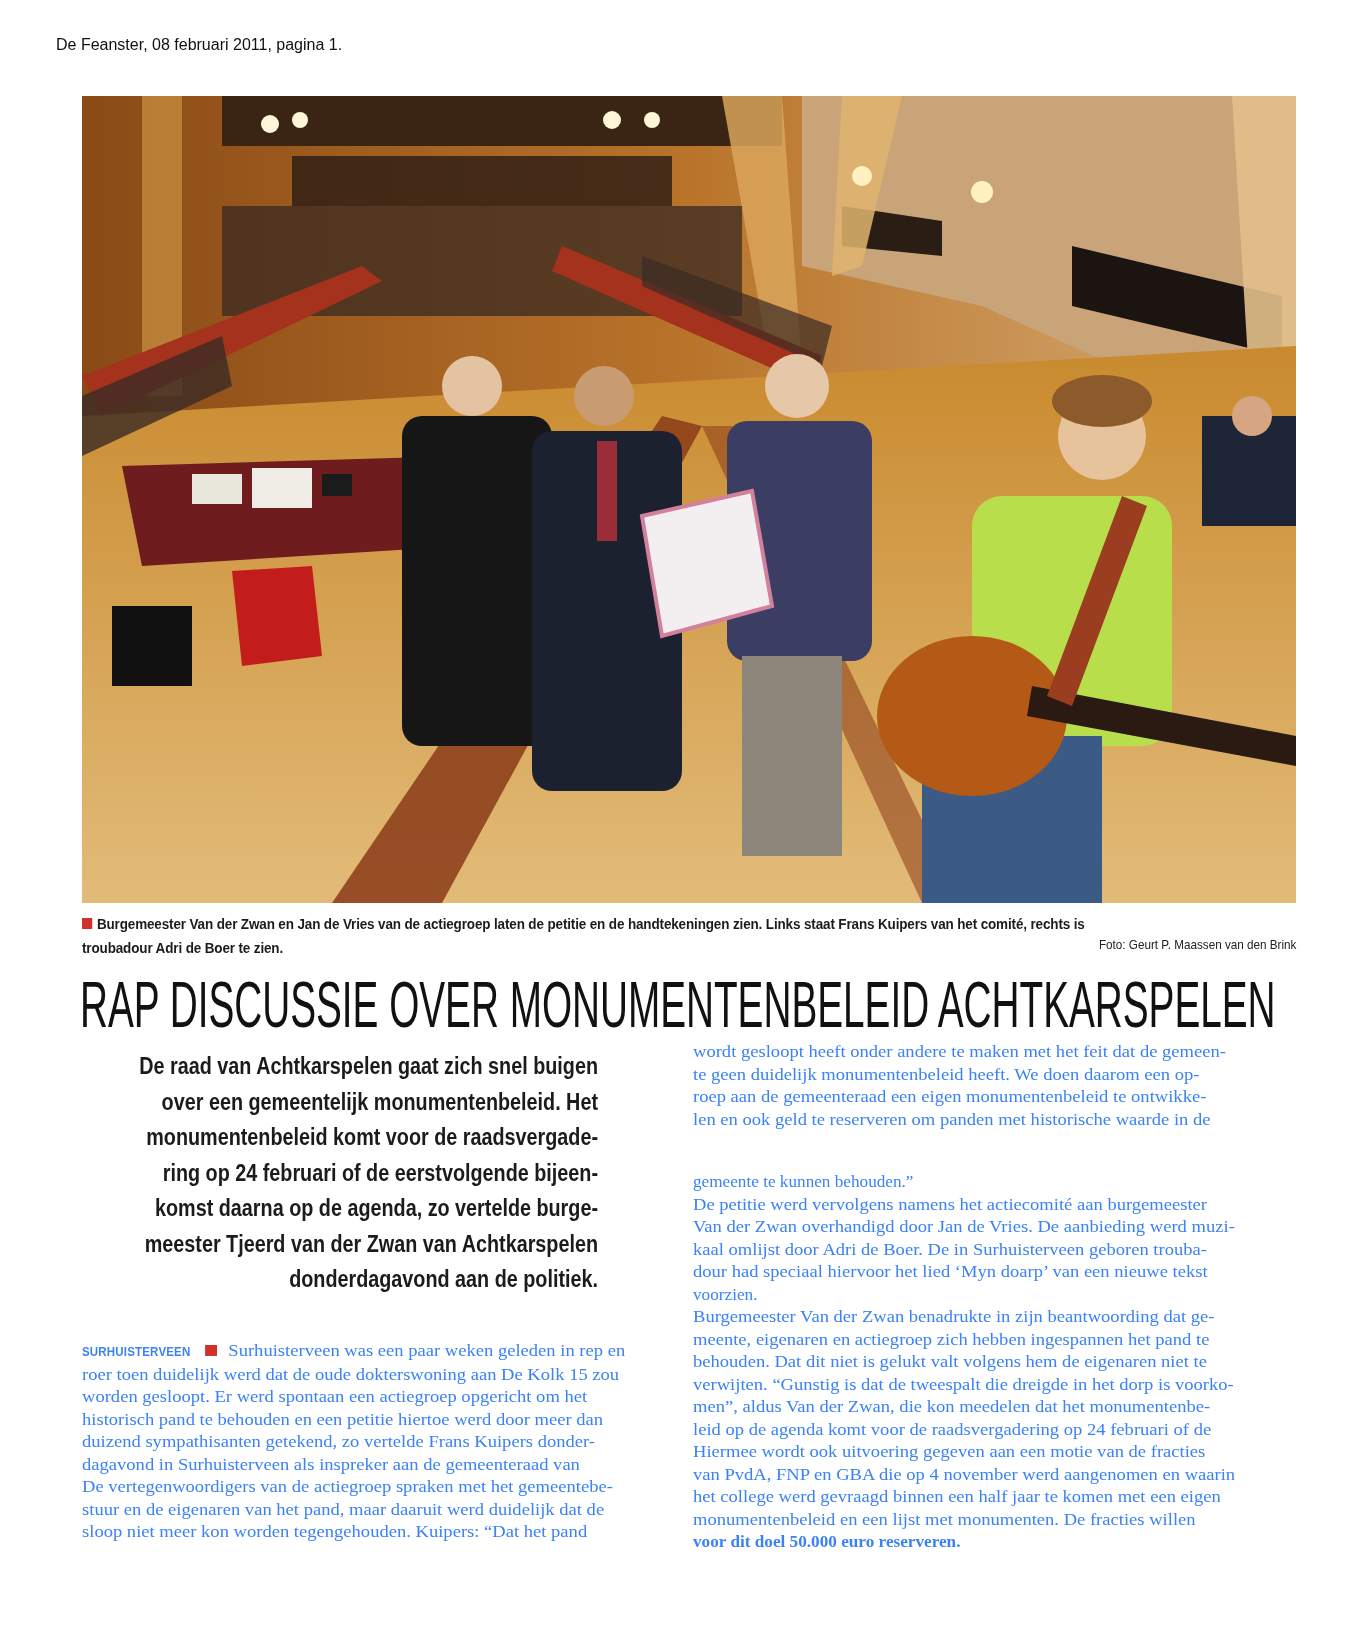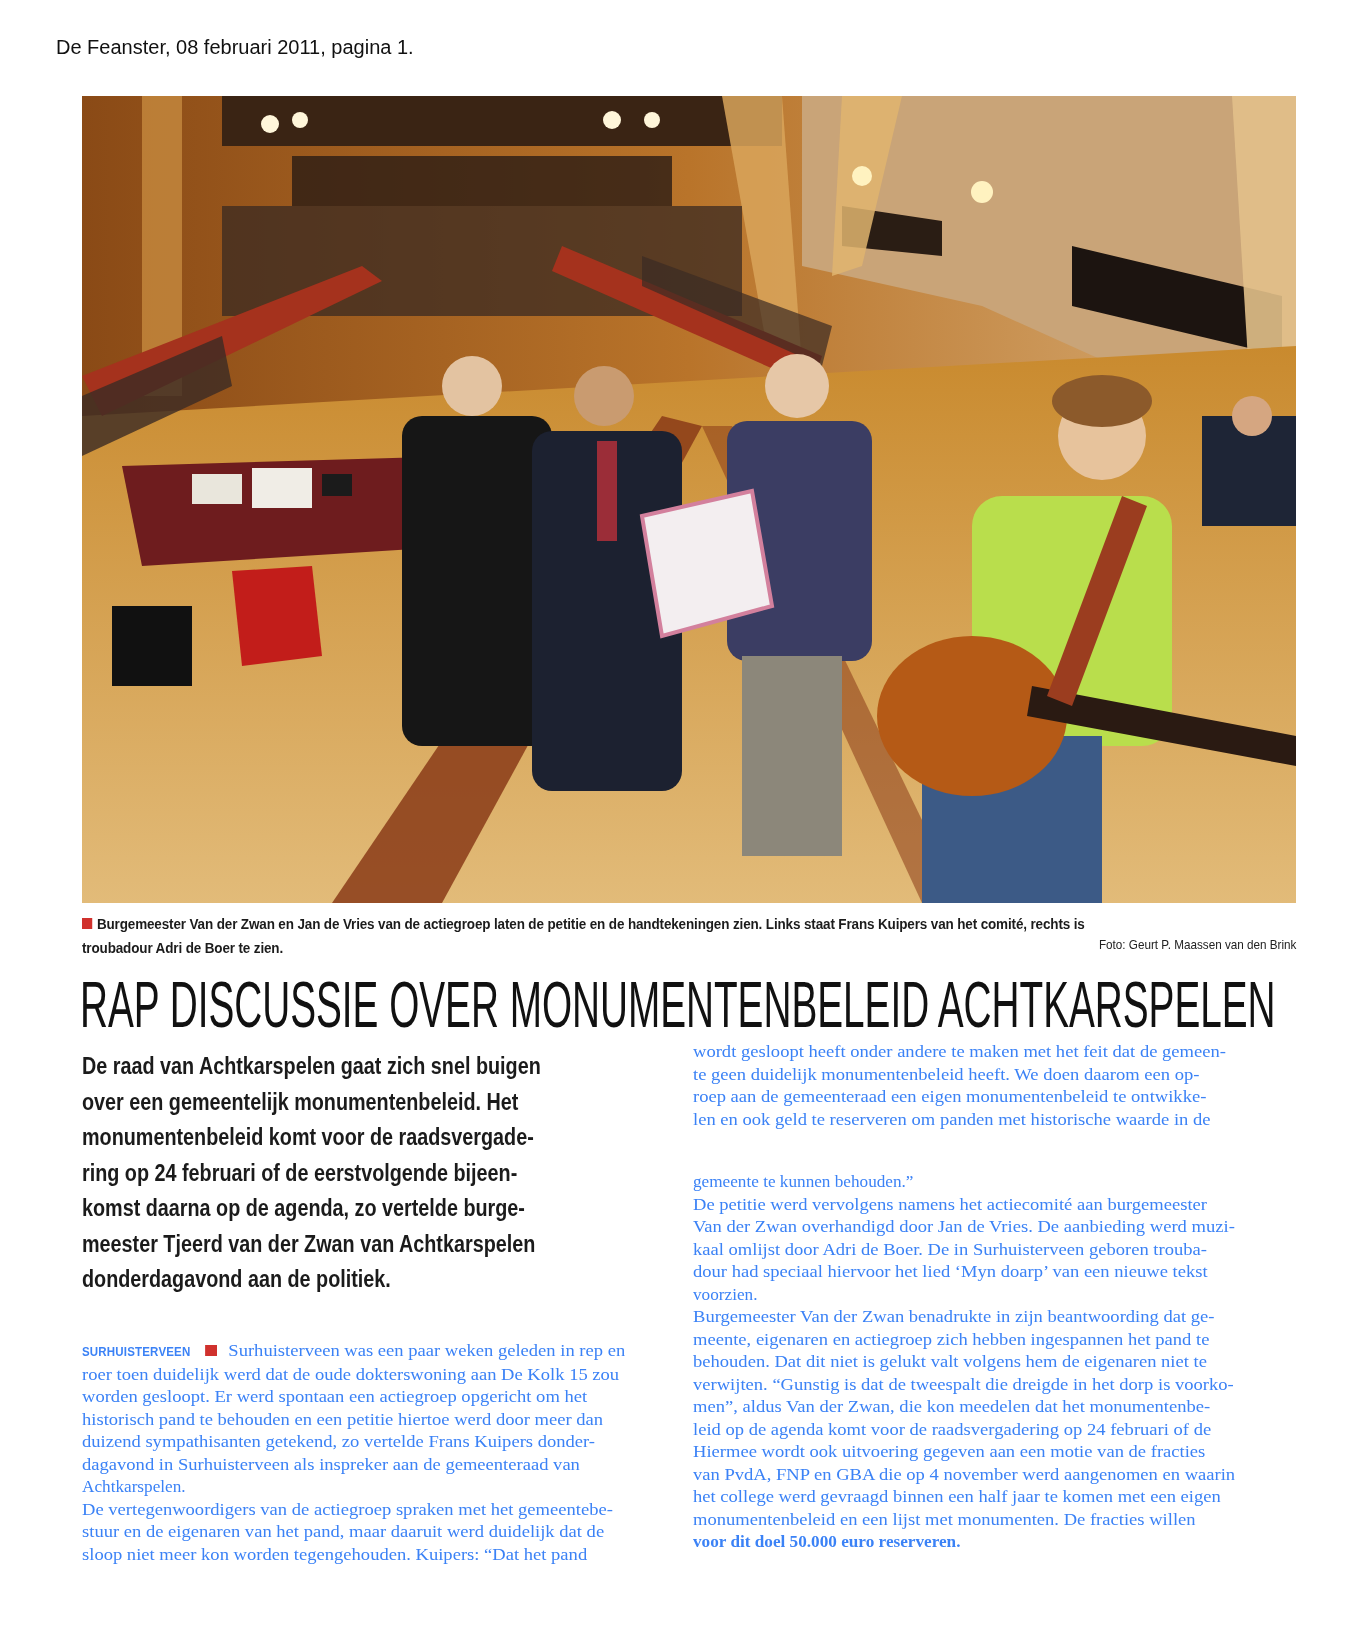--- a/index.html
+++ b/index.html
@@ -1,20 +1,20 @@
 <!DOCTYPE html>
 <html><head>
   <meta charset="utf-8">
   <style>
     html, body { margin: 0; padding: 0; background: #ffffff; }
     body { width: 1356px; height: 1634px; position: relative; overflow: hidden; color: #1a1a1a; }
 
     .header-line {
       position: absolute; left: 56px; top: 36px;
-      font-family: "Liberation Sans", sans-serif; font-size: 20px; color: #111;
+      font-family: "Liberation Sans", sans-serif; font-size: 16px; color: #111;
     }
 
     .photo {
       position: absolute; left: 82px; top: 96px; width: 1214px; height: 807px;
       overflow: hidden; background: #6b3c14;
     }
     .photo svg { display: block; width: 100%; height: 100%; }
 
     .caption {
       position: absolute; left: 82px; top: 912px; width: 1214px;
@@ -35,21 +35,21 @@
     .headline {
       position: absolute; left: 80px; top: 970px; width: 1220px; height: 70px;
       font-family: "Liberation Sans", sans-serif; font-size: 64px; line-height: 70px;
       color: #111; white-space: nowrap;
       transform: scaleX(0.605); transform-origin: left top; letter-spacing: 0px;
     }
 
     .lead {
       position: absolute; left: 82px; top: 1049px; width: 600px;
       font-family: "Liberation Sans", sans-serif; font-weight: bold; font-size: 23px;
-      line-height: 35.5px; color: #1b1b1b;
+      line-height: 35.5px; color: #1b1b1b; text-align: right;
     }
     .lead span { display: block; white-space: nowrap; transform: scaleX(0.86); transform-origin: left center; }
 
     .body-col {
       position: absolute; font-family: "Liberation Serif", serif; font-size: 17.2px;
       line-height: 22.5px; color: #3b82f6;
     }
     .body-col span.line { display: block; white-space: nowrap; text-align: justify; }
     .col-left { left: 82px; top: 1340px; width: 572px; }
     .col-right { left: 693px; top: 1041px; width: 602px; }
@@ -167,21 +167,20 @@
   <span>donderdagavond aan de politiek.</span>
 </div>
 
 <div class="body-col col-left">
   <span class="line" style="display: block; transform: scaleX(1.08); transform-origin: left center;"><span class="dateline">SURHUISTERVEEN</span><span class="dateline-square"></span><span>Surhuisterveen was een paar weken geleden in rep en</span></span>
   <span class="line" style="display: block; transform: scaleX(1.08); transform-origin: left center;">roer toen duidelijk werd dat de oude dokterswoning aan De Kolk 15 zou</span>
   <span class="line" style="display: block; transform: scaleX(1.08); transform-origin: left center;">worden gesloopt. Er werd spontaan een actiegroep opgericht om het</span>
   <span class="line" style="display: block; transform: scaleX(1.08); transform-origin: left center;">historisch pand te behouden en een petitie hiertoe werd door meer dan</span>
   <span class="line" style="display: block; transform: scaleX(1.08); transform-origin: left center;">duizend sympathisanten getekend, zo vertelde Frans Kuipers donder-</span>
   <span class="line" style="display: block; transform: scaleX(1.08); transform-origin: left center;">dagavond in Surhuisterveen als inspreker aan de gemeenteraad van</span>
-  <span class="line" style="display: block;">Achtkarspelen.</span>
   <span class="line" style="display: block; transform: scaleX(1.08); transform-origin: left center;">De vertegenwoordigers van de actiegroep spraken met het gemeentebe-</span>
   <span class="line" style="display: block; transform: scaleX(1.08); transform-origin: left center;">stuur en de eigenaren van het pand, maar daaruit werd duidelijk dat de</span>
   <span class="line" style="display: block; transform: scaleX(1.08); transform-origin: left center;">sloop niet meer kon worden tegengehouden. Kuipers: “Dat het pand</span>
 </div>
 
 <div class="body-col col-right">
   <span class="line" style="display: block; transform: scaleX(1.08); transform-origin: left center;">wordt gesloopt heeft onder andere te maken met het feit dat de gemeen-</span>
   <span class="line" style="display: block; transform: scaleX(1.08); transform-origin: left center;">te geen duidelijk monumentenbeleid heeft. We doen daarom een op-</span>
   <span class="line" style="display: block; transform: scaleX(1.08); transform-origin: left center;">roep aan de gemeenteraad een eigen monumentenbeleid te ontwikke-</span>
   <span class="line" style="display: block; transform: scaleX(1.08); transform-origin: left center;">len en ook geld te reserveren om panden met historische waarde in de</span>

